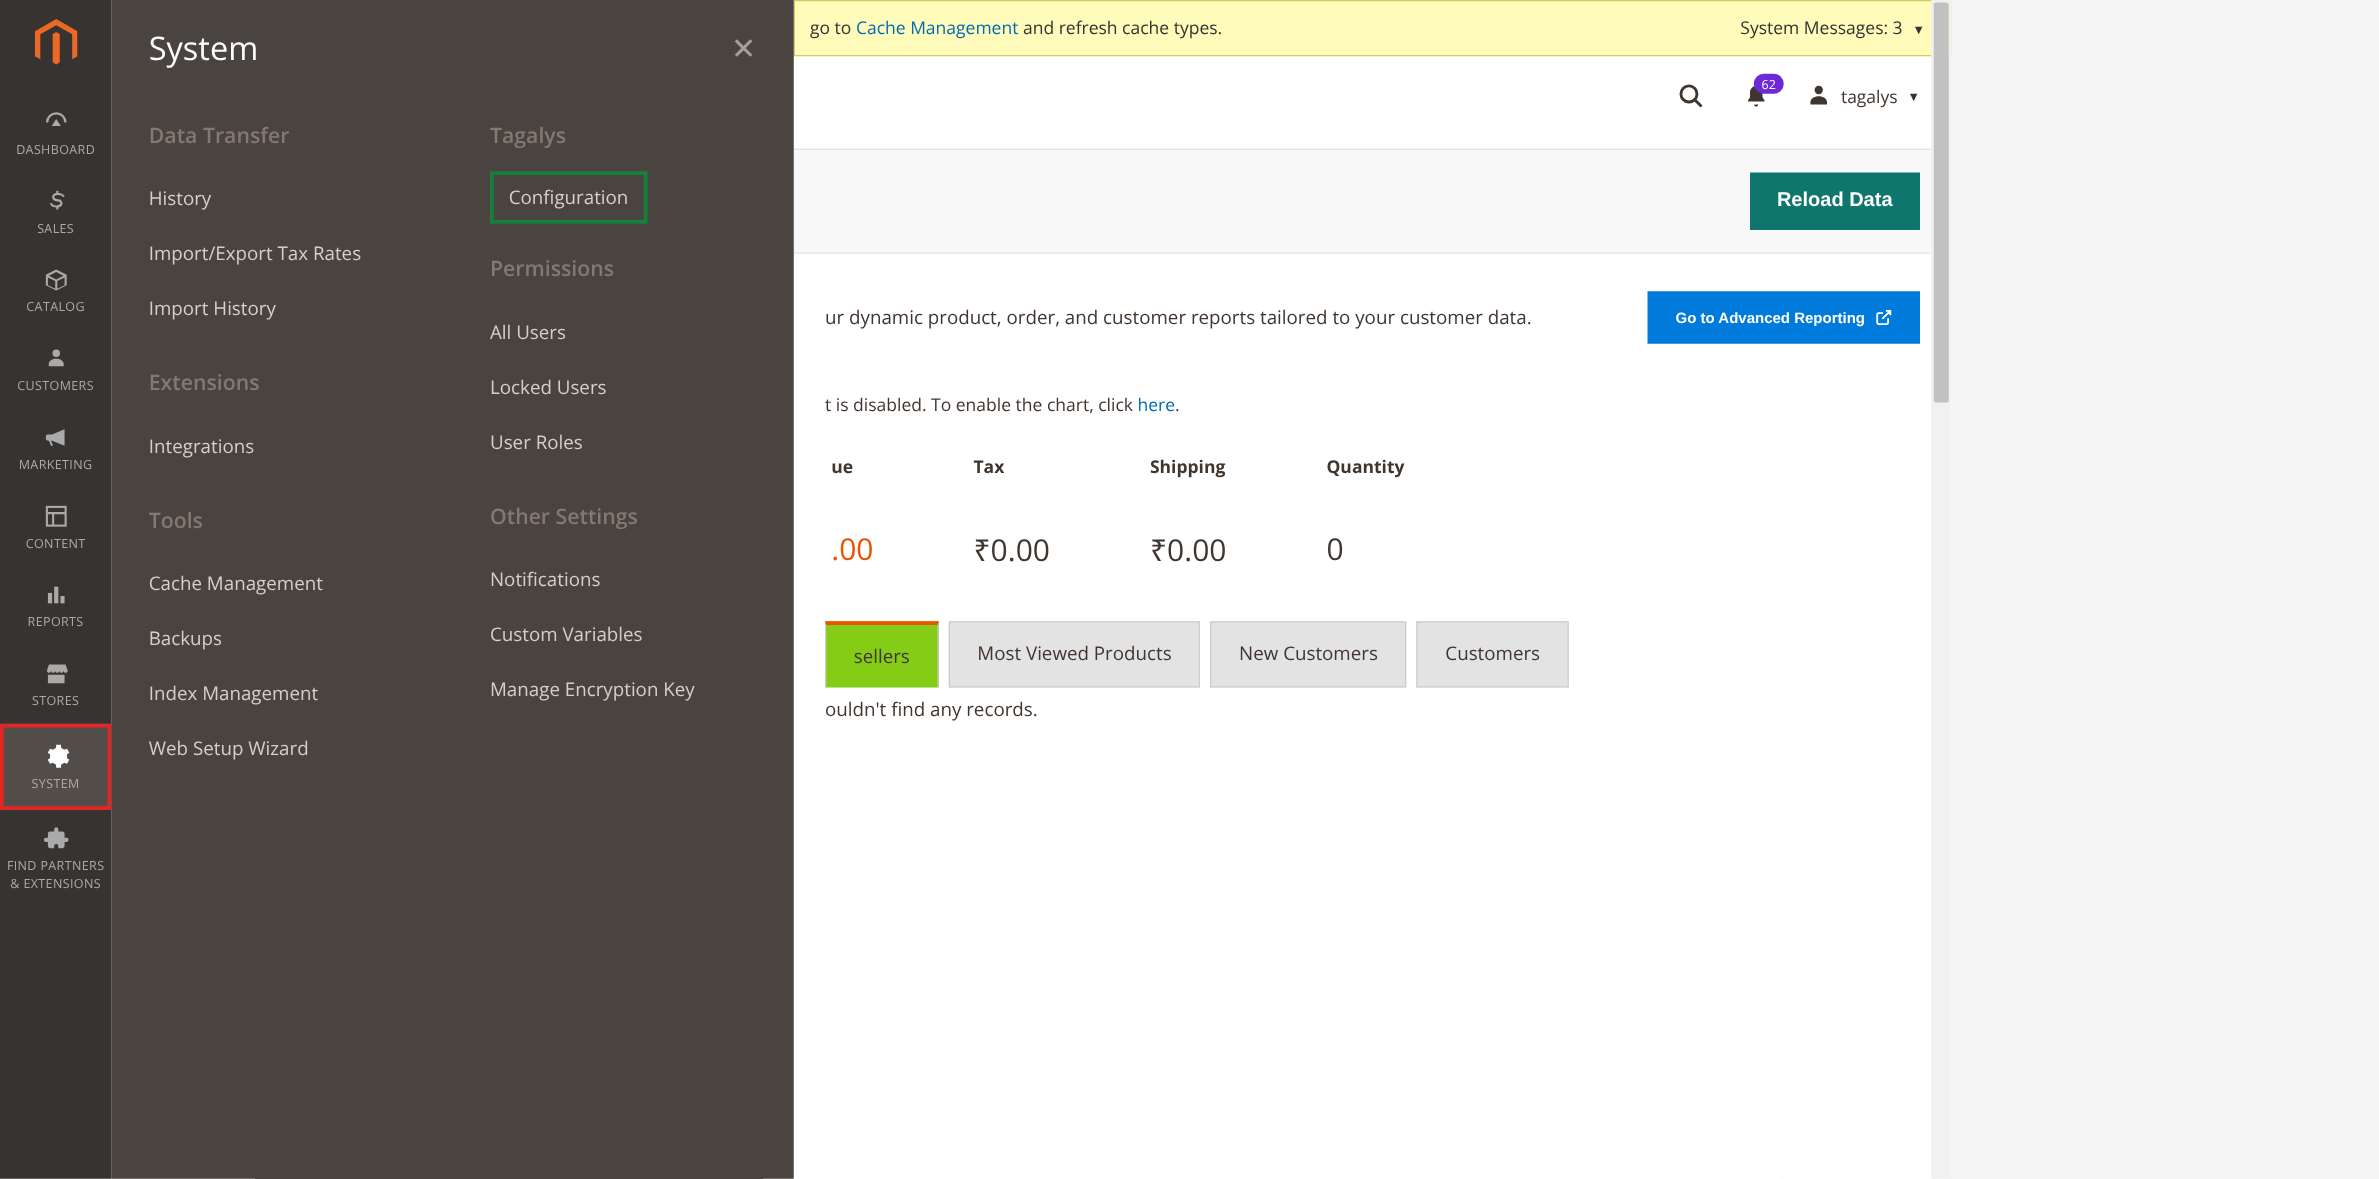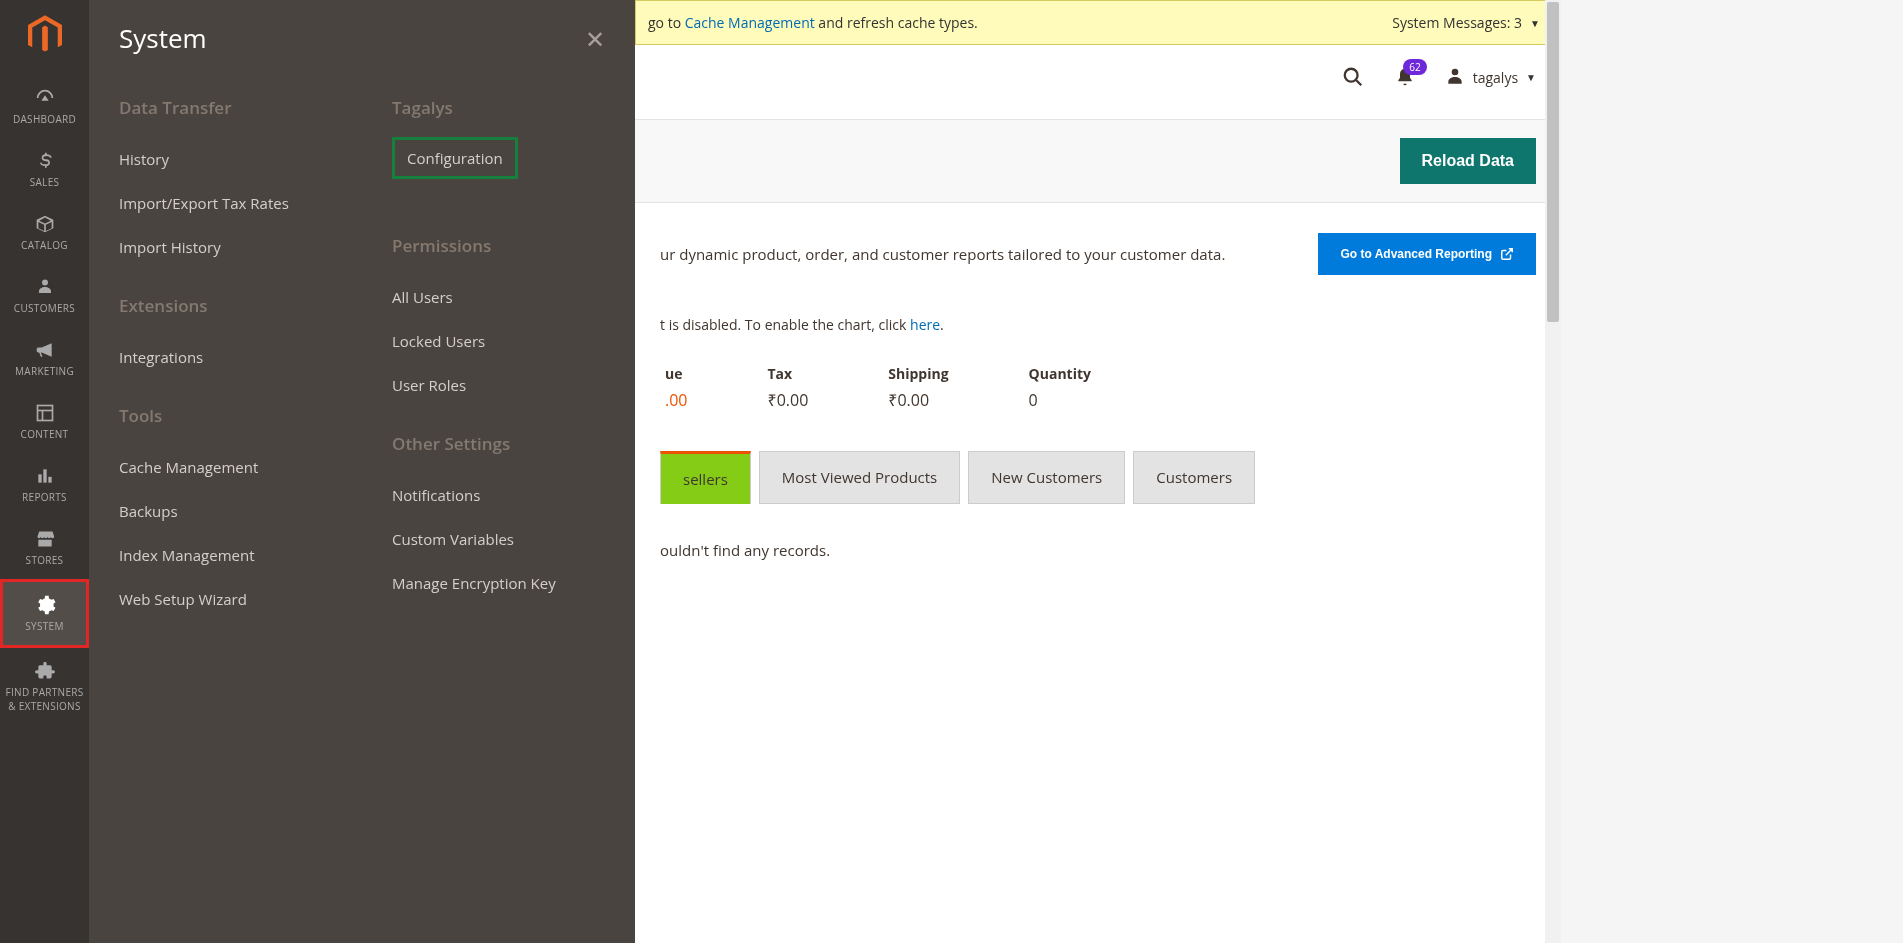--- a/index.html
+++ b/index.html
@@ -51,30 +51,30 @@
 .btn-link { background: #007bdb; color: #fff; padding: 14px 22px; font-size: 12px; font-weight: 600; border: none; cursor: pointer; display: inline-flex; align-items: center; gap: 8px; text-align: right; }
 
 
 .content { padding: 30px 25px; }
 .adv-row { display: flex; justify-content: space-between; align-items: center; margin-bottom: 40px; }
 .adv-text { font-size: 15px; color: #41362f; }
 .chart-note { font-size: 14px; color: #41362f; margin-bottom: 30px; }
 
 
 .stats { display: flex; gap: 80px; margin-bottom: 40px; padding-left: 5px; }
-.stat { display: flex; flex-direction: column; }
+.stat { display: flex; flex-direction: column; gap: 34px; }
 .stat-label { font-size: 14px; font-weight: 700; color: #41362f; margin-bottom: 6px; }
-.stat-value { font-size: 16px; font-weight: 400; color: #41362f; }
+.stat-value { font-size: 24px; font-weight: 400; color: #41362f; }
 .stat-value.highlight { color: #eb5202; }
 
 
 .tabs { display: flex; gap: 8px; }
 .tab { background: #e3e3e3; border: 1px solid #ccc; padding: 15px 22px; font-size: 15px; color: #41362f; cursor: pointer; }
 .tab.active { background: #84cc16; border-top: 3px solid #eb5202; border-bottom: none; }
-.norecords { padding: 36px 0; font-size: 15px; color: #41362f; }
+.norecords { padding: 8px 0; font-size: 15px; color: #41362f; }
 
 
 .scroll-track { position: absolute; right: 0; top: 0; bottom: 0; width: 16px; background: #f1f1f1; }
 .scroll-thumb { position: absolute; right: 2px; top: 2px; width: 12px; height: 320px; background: #c1c1c1; border-radius: 2px; }
 
 </style>
 </head>
 <body>
 
 <div class="app">
@@ -189,21 +189,21 @@
         <div class="fgroup-title">Tools</div>
         <div class="fitem">Cache Management</div>
         <div class="fitem">Backups</div>
         <div class="fitem">Index Management</div>
         <div class="fitem">Web Setup Wizard</div>
       </div>
       <div class="flyout-col">
         <div class="fgroup-title first">Tagalys</div>
         <div class="fitem highlighted">Configuration</div>
 
-        <div class="fgroup-title" style="margin-top:55px">Permissions</div>
+        <div class="fgroup-title" style="margin-top:24px">Permissions</div>
         <div class="fitem">All Users</div>
         <div class="fitem">Locked Users</div>
         <div class="fitem">User Roles</div>
 
         <div class="fgroup-title">Other Settings</div>
         <div class="fitem">Notifications</div>
         <div class="fitem">Custom Variables</div>
         <div class="fitem">Manage Encryption Key</div>
       </div>
     </div>

